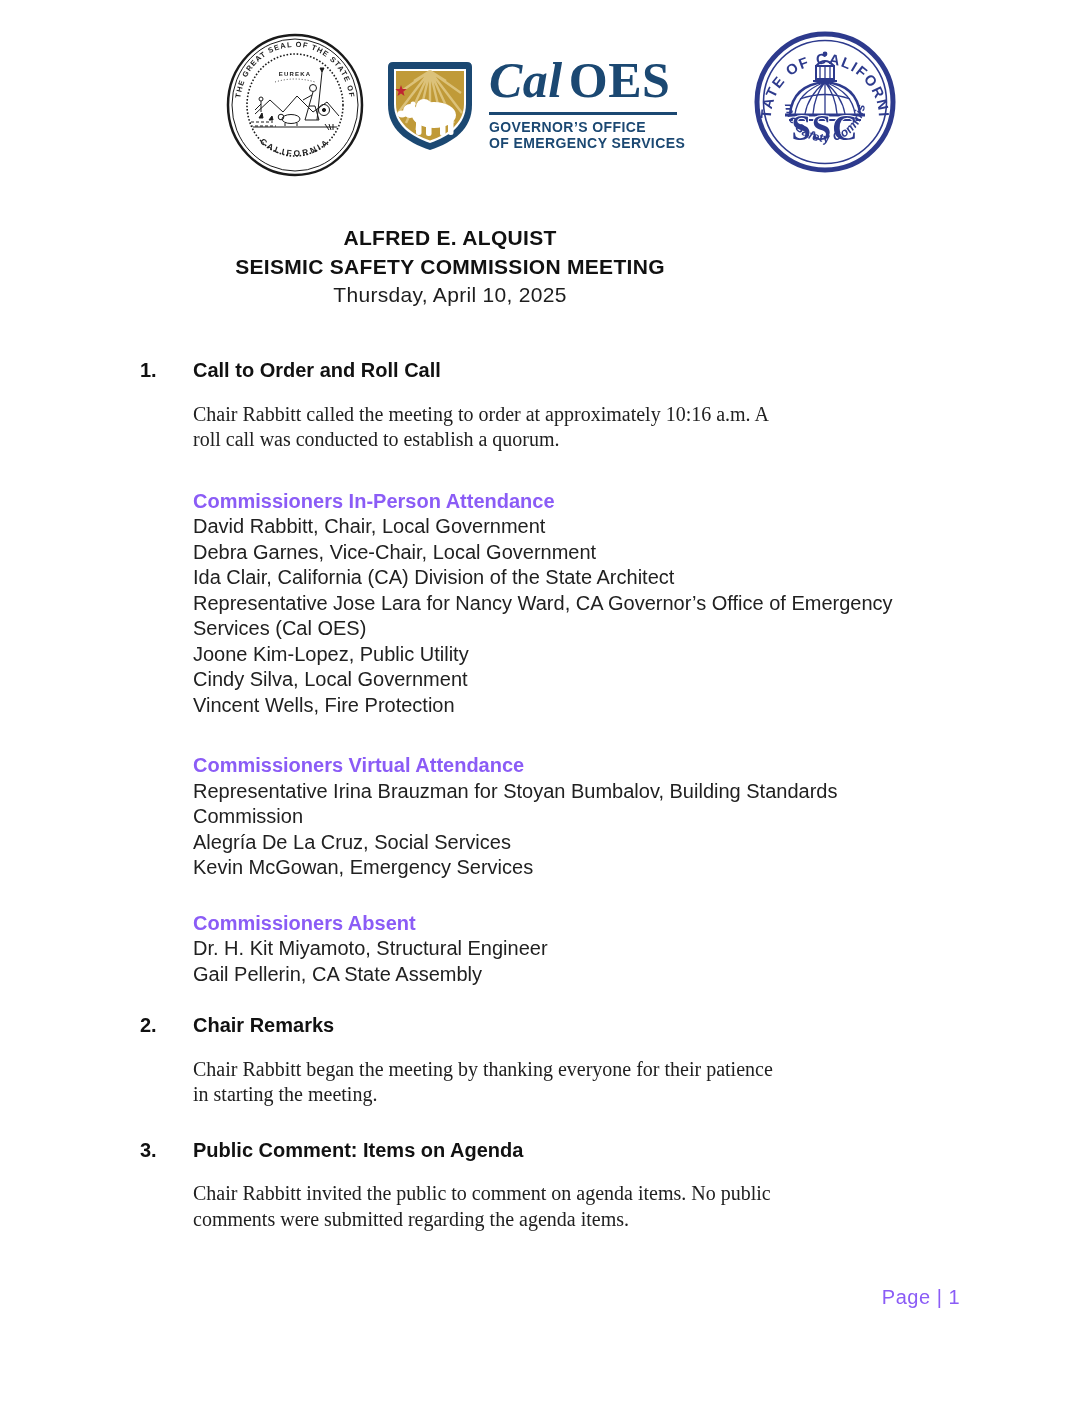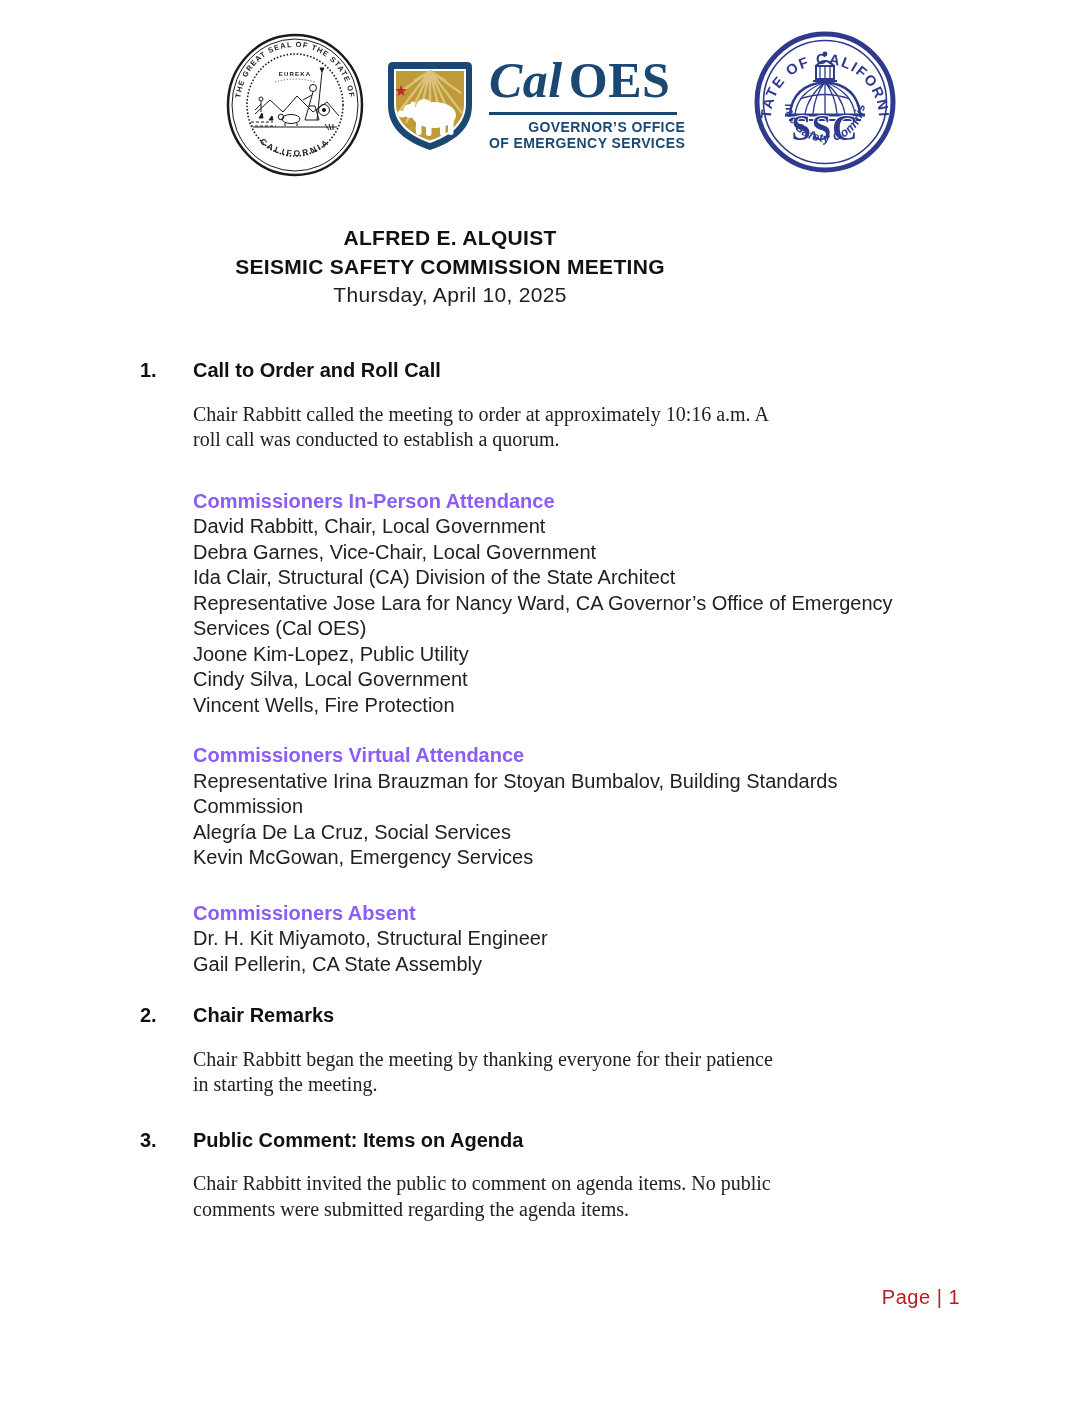--- a/index.html
+++ b/index.html
@@ -19,51 +19,51 @@
   .caloes-text{margin-left:15px;}
   .caloes-wordmark{
     font-family:"Liberation Serif", serif;
     font-weight:700;color:#1b4872;
     font-size:50px;line-height:50px;letter-spacing:0.5px;white-space:nowrap;
   }
   .caloes-wordmark .ital{font-style:italic;margin-right:6px;}
   .caloes-rule{height:3px;background:#1b4872;width:188px;margin:7px 0 5px 0;}
   .caloes-sub{
     color:#1b4872;font-weight:bold;font-size:14px;line-height:15.5px;
-    letter-spacing:0.4px;white-space:nowrap;text-align:right;
+    letter-spacing:0.4px;white-space:nowrap;
   }
   .ssc-seal{position:absolute;left:753px;top:30px;}
 
   
   .title-block{
     position:absolute;top:224px;left:0;width:900px;text-align:center;
     font-size:21px;line-height:28.5px;letter-spacing:0.3px;color:#1d1d1d;
   }
   .title-block .bold{font-weight:bold;color:#111;}
 
   
   .main{
     position:absolute;top:358px;left:140px;width:820px;
     font-size:20px;line-height:25.5px;
   }
   .sec-head{display:flex;font-weight:bold;color:#111;}
   .sec-head .num{width:53px;flex:0 0 53px;}
   .sec-body{margin-left:53px;}
   .ln{display:block;white-space:pre;line-height:25.5px;}
   .sub-head{font-weight:bold;color:#8b5cf6;}
-  .mt23{margin-top:25px;}
+  .mt23{margin-top:35px;}
   .mt26{margin-top:26px;}
   .mt29{margin-top:18px;font-family:Liberation Serif, serif;}
   .mt30{margin-top:30px;}
   .mt36{margin-top:36px;}
 
   
   .footer{
     position:absolute;top:1286px;right:128px;
-    font-size:20px;color:#b91c1c;letter-spacing:0.5px;white-space:pre;
+    font-size:20px;color:#8b5cf6;letter-spacing:0.5px;white-space:pre;
   }
 </style>
 </head>
 <body>
 
 <div class="page">
 
   <div class="logo-row">
 
     <svg class="seal-ca" width="140" height="146" viewBox="0 0 140 146">
@@ -180,21 +180,21 @@
       <div class="sec-body">
         <div class="mt29">
           <span class="ln">Chair Rabbitt called the meeting to order at approximately 10:16 a.m. A</span>
           <span class="ln">roll call was conducted to establish a quorum.</span>
         </div>
 
         <div class="mt36">
           <div class="sub-head">Commissioners In-Person Attendance</div>
           <span class="ln">David Rabbitt, Chair, Local Government</span>
           <span class="ln">Debra Garnes, Vice-Chair, Local Government</span>
-          <span class="ln">Ida Clair, Structural (CA) Division of the State Architect</span>
+          <span class="ln">Ida Clair, California (CA) Division of the State Architect</span>
           <span class="ln">Representative Jose Lara for Nancy Ward, CA Governor’s Office of Emergency</span>
           <span class="ln">Services (Cal OES)</span>
           <span class="ln">Joone Kim-Lopez, Public Utility</span>
           <span class="ln">Cindy Silva, Local Government</span>
           <span class="ln">Vincent Wells, Fire Protection</span>
         </div>
 
         <div class="mt23">
           <div class="sub-head">Commissioners Virtual Attendance</div>
           <span class="ln">Representative Irina Brauzman for Stoyan Bumbalov, Building Standards</span>

